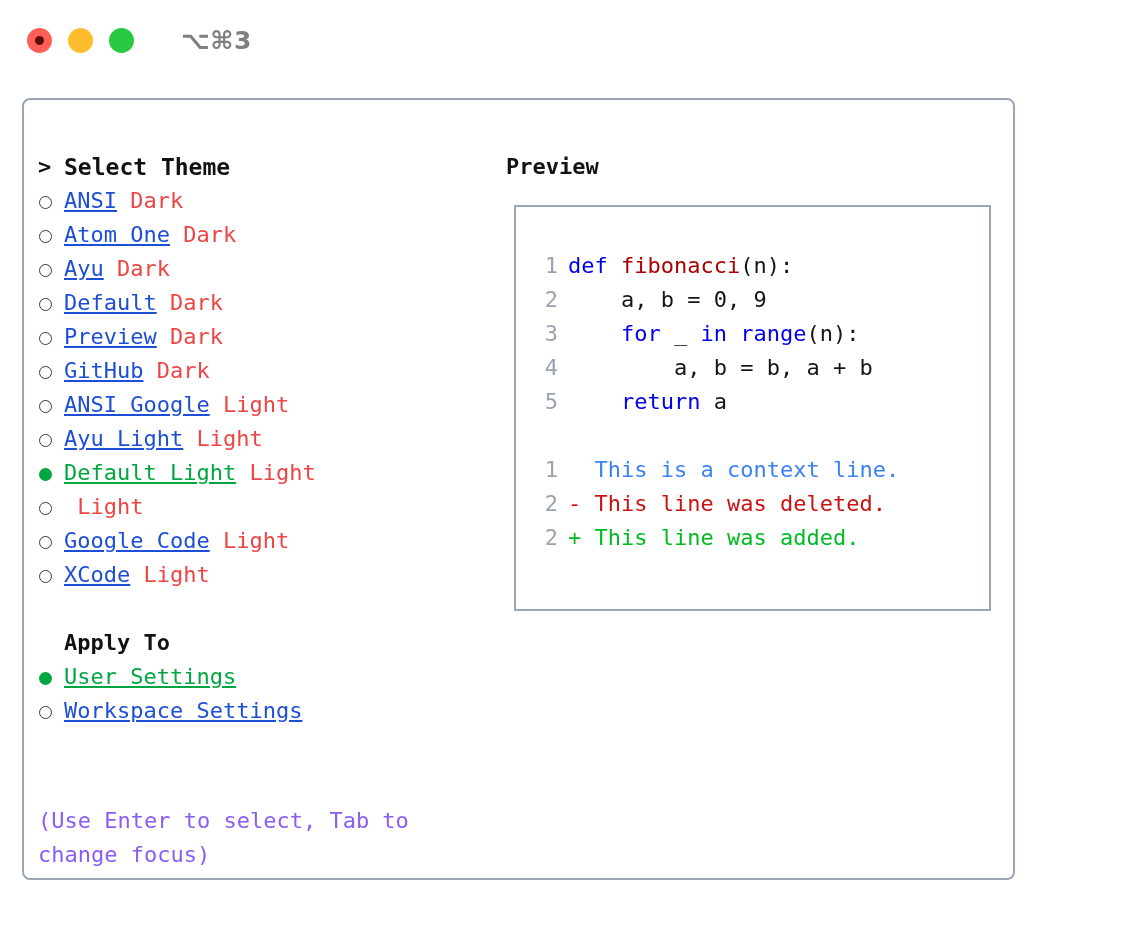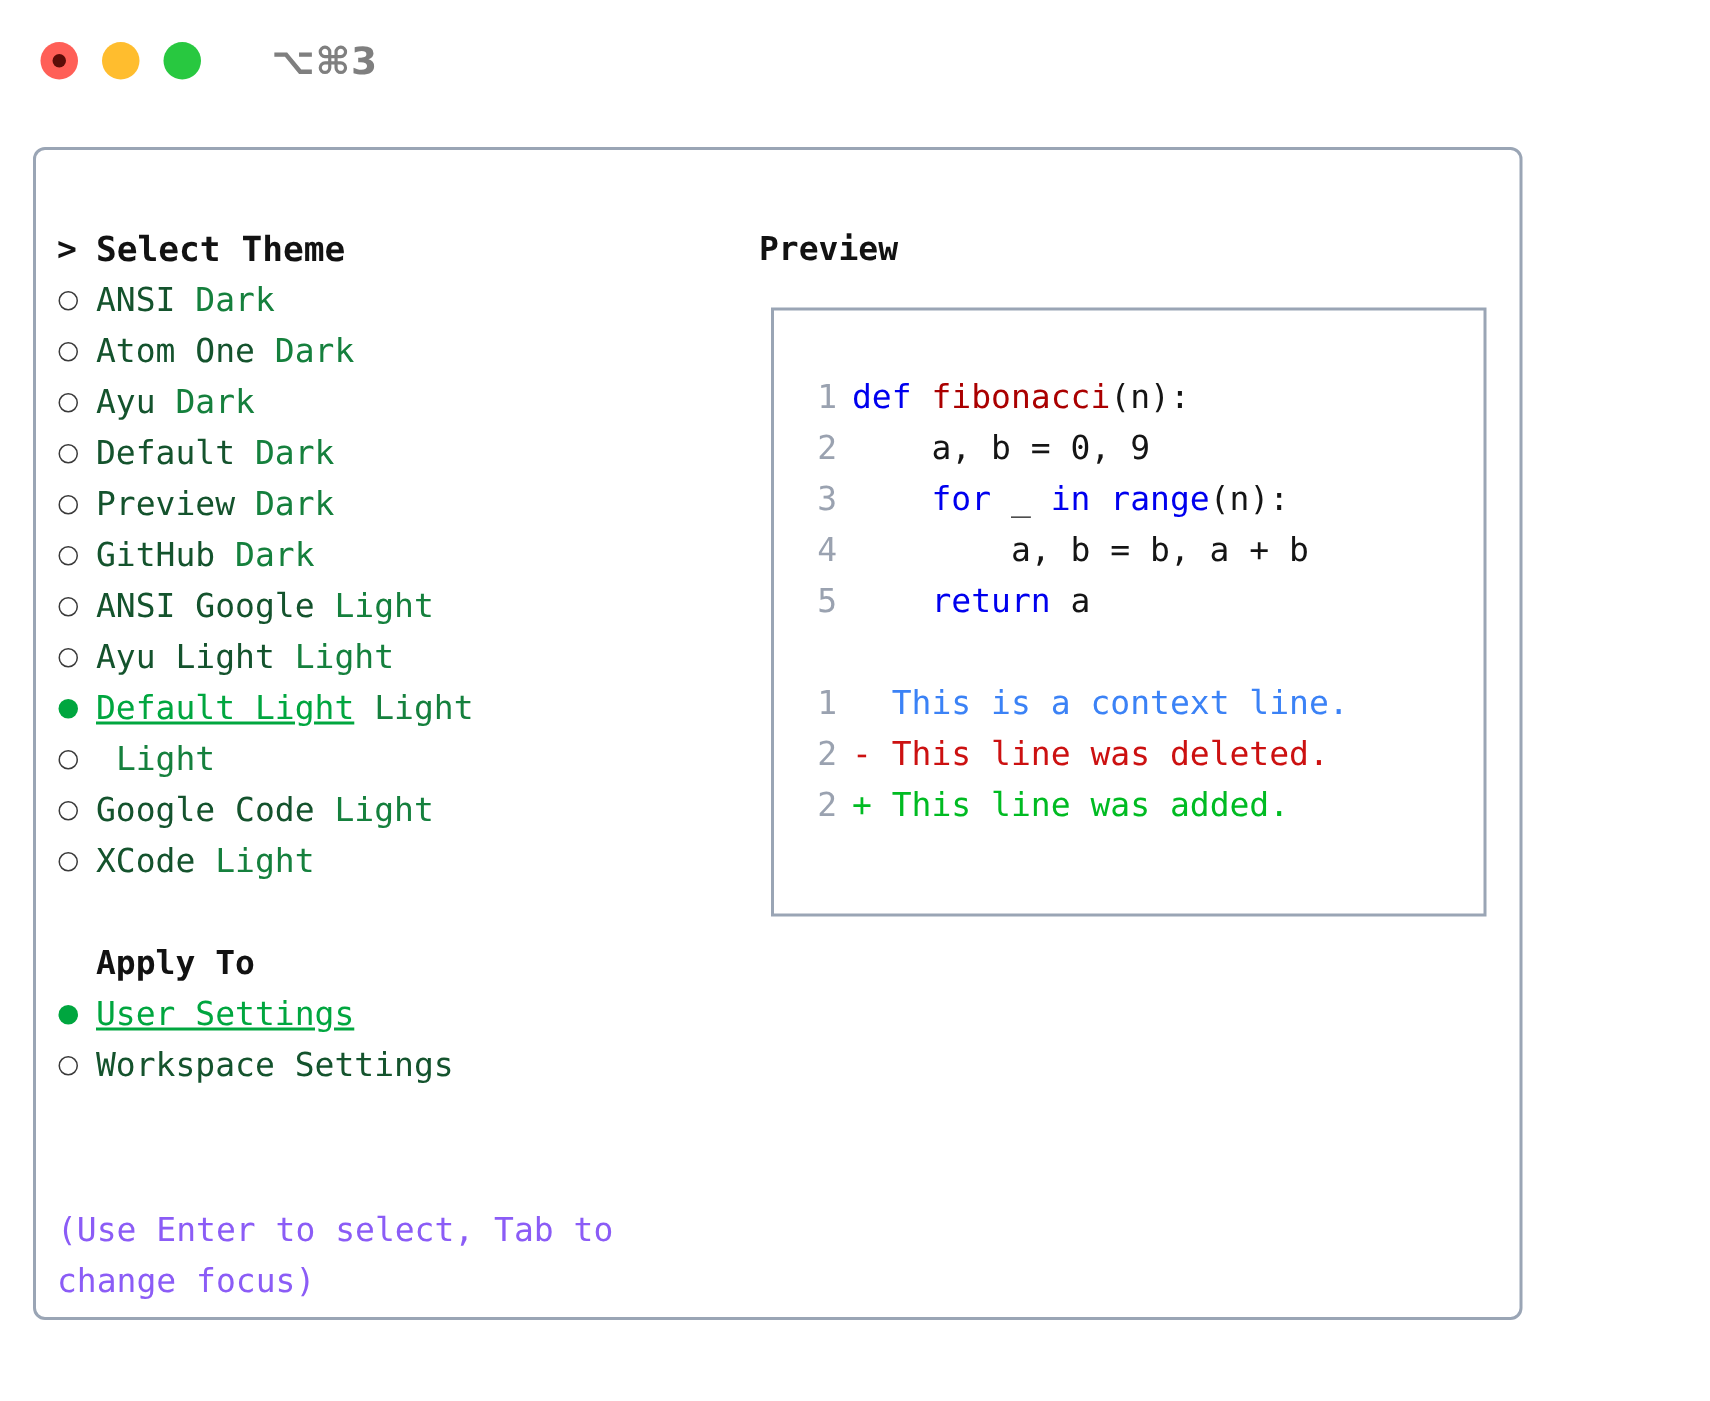--- a/index.html
+++ b/index.html
@@ -118,23 +118,23 @@
     vertical-align: middle;
   }
 
   .header-row {
     font-weight: bold;
     color: #121212;
     font-size: 23px;
   }
   .header-row .marker { font-weight: bold; color: #121212; }
 
-  .label-normal { color: #14532d; }
+  .label-normal { color: #1d4ed8; text-decoration: underline; }
   .label-selected { color: #00a63f; text-decoration: underline; }
-  .label-suffix { color: #15803d; text-align: right; }
+  .label-suffix { color: #ef4444; text-align: right; }
 
   .group-title {
     color: #121212;
     font-weight: bold;
     font-size: 22px;
   }
 
   .spacer-row { height: 34px; }
 
   .hint {

